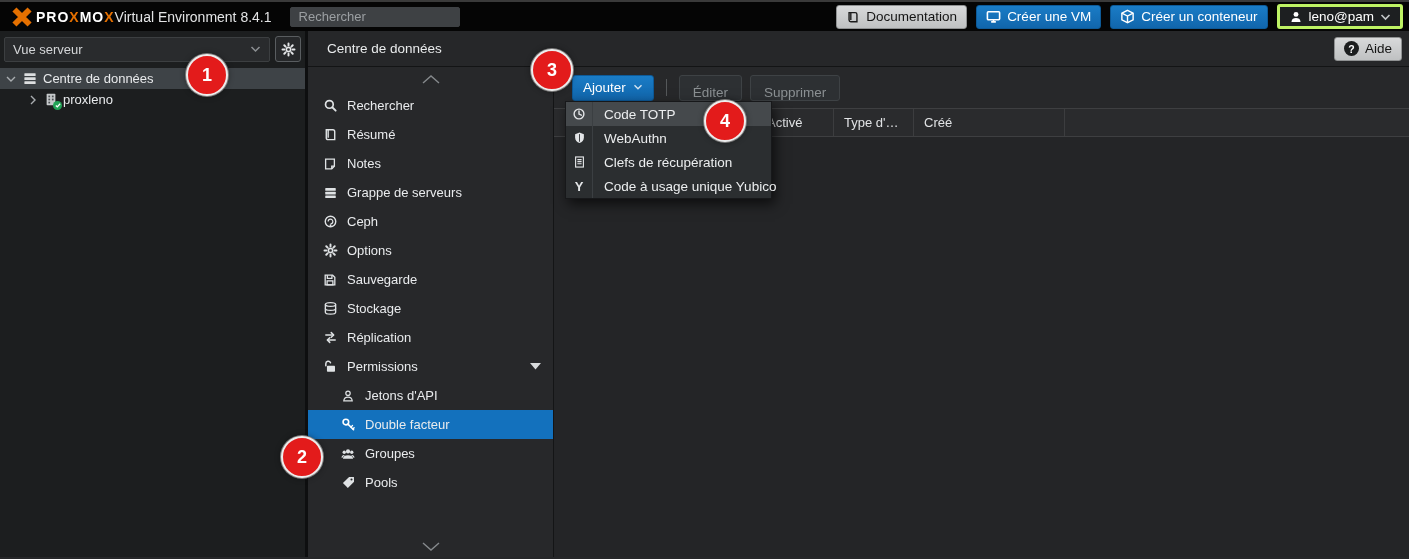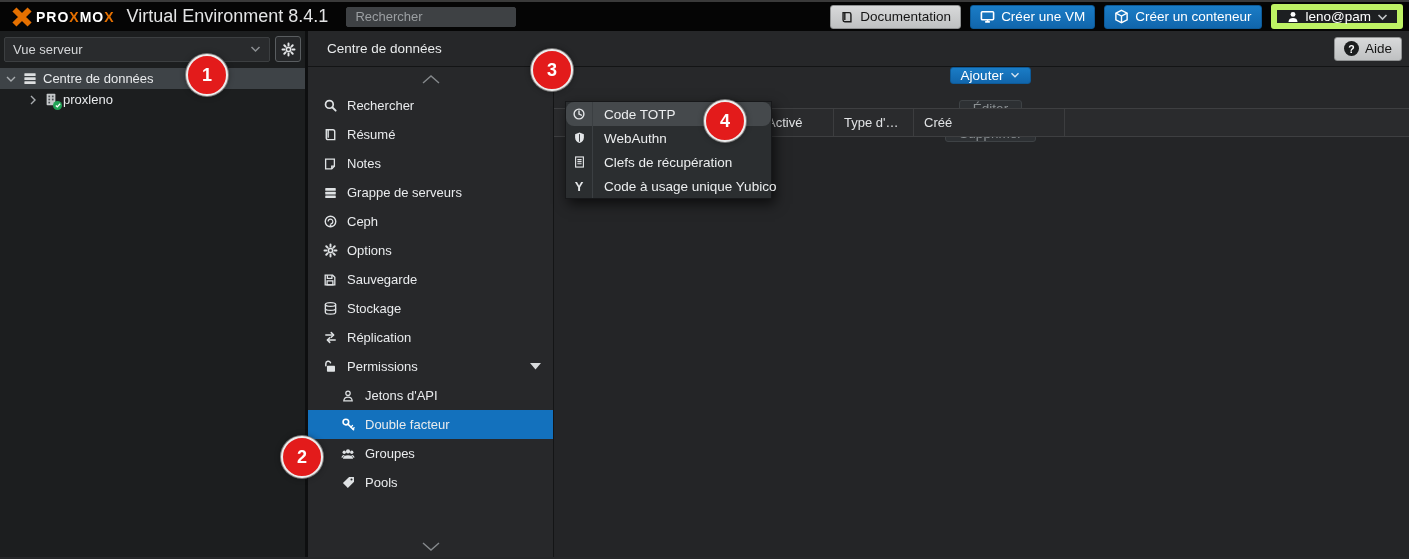--- a/index.html
+++ b/index.html
@@ -7,31 +7,31 @@
     font-family:"Liberation Sans", sans-serif; font-size:13px; color:#e8eaec; }
   .app { position:relative; width:1409px; height:559px; }
 
   
   .topbar { height:31px; background:#050505; border-top:2px solid #3a3a3a;
     display:flex; align-items:center; padding:0 6px 0 10px; }
   .brand { display:flex; align-items:center; gap:2px; }
   .brand .xmark { width:24px; height:22px; }
   .wordmark { font-weight:bold; font-size:14px; letter-spacing:1px; color:#fff; line-height:1; }
   .wordmark .ox { color:#e57000; }
-  .tb-subtitle { color:#e3e4e5; font-size:18px; margin-left:12px; }
+  .tb-subtitle { color:#e3e4e5; font-size:14px; margin-left:0; }
   .tb-search { margin-left:18px; width:170px; height:20px; background:#3e4144;
     border:1px solid #3e4144; border-radius:2px; color:#c9cccd; font-size:13px;
     padding:0 8px; outline:none; }
   .tb-search::placeholder { color:#9b9fa2; }
   .tb-right { margin-left:auto; display:flex; align-items:center; gap:9px; }
   .btn { display:inline-flex; align-items:center; gap:6px; height:24px; padding:0 9px;
     border-radius:3px; font-size:13.5px; cursor:pointer; white-space:nowrap; }
   .btn-light { background:linear-gradient(#d8d9da,#bfc1c2); border:1px solid #8f9192; color:#141414; }
   .btn-blue { background:linear-gradient(#1a7cc6,#1166ac); border:1px solid #0d5a98; color:#fff; }
-  .btn-user { background:#1d1f21; border:6px solid #bef264; color:#fff; height:25px; }
+  .btn-user { background:#1d1f21; border:3px solid #bef264; color:#fff; height:25px; }
   .icon { display:inline-flex; align-items:center; justify-content:center; }
 
   
   .main { display:flex; height:526px; }
 
   
   .sidebar { width:308px; background:#1c1e1f; border-right:3px solid #0e0f10; }
   .side-top { display:flex; align-items:center; gap:5px; padding:5px 4px 4px 4px; }
   .combo { flex:1; height:25px; background:#292b2d; border:1px solid #3c3f41; border-radius:2px;
     display:flex; align-items:center; padding:0 8px; color:#d4d6d8; cursor:pointer; }
@@ -65,38 +65,38 @@
   .scroll-hint.bottom { margin-top:auto; height:22px; }
   .nav-item { height:29px; display:flex; align-items:center; gap:9px; padding:0 12px 0 14px;
     color:#e9ebed; cursor:pointer; }
   .nav-item .nic { width:16px; display:inline-flex; justify-content:center; color:#dfe2e4; }
   .nav-item.sub { padding-left:32px; }
   .nav-item.selected { background:#1371bd; }
   .group-caret { margin-left:auto; color:#d8dadc; display:inline-flex; }
 
   
   .content { flex:1; display:flex; flex-direction:column; background:#242527; min-width:0; }
-  .toolbar { height:41px; display:flex; align-items:center; gap:8px; padding:0 0 0 18px; background:#27282a;flex-direction:column; }
+  .toolbar { height:41px; display:flex; align-items:center; gap:8px; padding:0 0 0 18px; background:#27282a; }
   .tbtn-blue { background:linear-gradient(#1a7cc6,#1166ac); border:1px solid #0d5a98; color:#fff;
     height:26px; border-radius:3px; display:inline-flex; align-items:center; gap:7px;
     padding:0 10px; font-size:13.5px; cursor:pointer; }
   .tbtn-dis { background:#2d3033; border:1px solid #3e4245; color:#8b9093; height:26px;
     border-radius:3px; display:inline-flex; align-items:flex-end; padding:0 13px; font-size:13.5px; }
   .tsep { width:1px; height:17px; background:#55585a; margin:0 4px; }
   .grid-head { height:29px; display:flex; border-top:1px solid #3e3f41; border-bottom:1px solid #3e3f41;
     background:#2a2b2d; color:#e1e3e5; font-size:13px; }
   .gcol { display:flex; align-items:center; padding-left:10px; border-right:1px solid #3c3d3f; }
   .gc0 { width:203px; } .gc1 { width:77px; } .gc2 { width:80px; } .gc3 { width:151px; }
   .gc4 { flex:1; border-right:none; }
   .grid-empty { flex:1; }
 
   
   .add-menu { position:absolute; left:565px; top:101px; width:207px; background:#2b2e30;
     border:1px solid #17181a; box-shadow:3px 5px 12px rgba(0,0,0,.65); z-index:40; }
-  .am-row { height:24px; display:flex; align-items:stretch; color:#eceeef; cursor:pointer;border-radius:8px; }
+  .am-row { height:24px; display:flex; align-items:stretch; color:#eceeef; cursor:pointer; }
   .am-row.hl { background:#45494c; }
   .am-ic { width:27px; display:flex; align-items:center; justify-content:center;
     border-right:1px solid #3b3f42; color:#e3e5e7; flex:0 0 27px; }
   .am-label { display:flex; align-items:center; padding-left:11px; font-size:13.5px; white-space:nowrap; }
   .yglyph { font-size:13px; font-weight:bold; color:#e3e5e7; }
 
   
   .ann { position:absolute; width:42px; height:42px; border-radius:50%; background:#e31b1b;
     border:2px solid #ededed; box-shadow:0 0 0 1px #7c7c7c, 0 0 6px rgba(0,0,0,.45);
     color:#fff; font-weight:bold; font-size:18px; display:flex; align-items:center;

